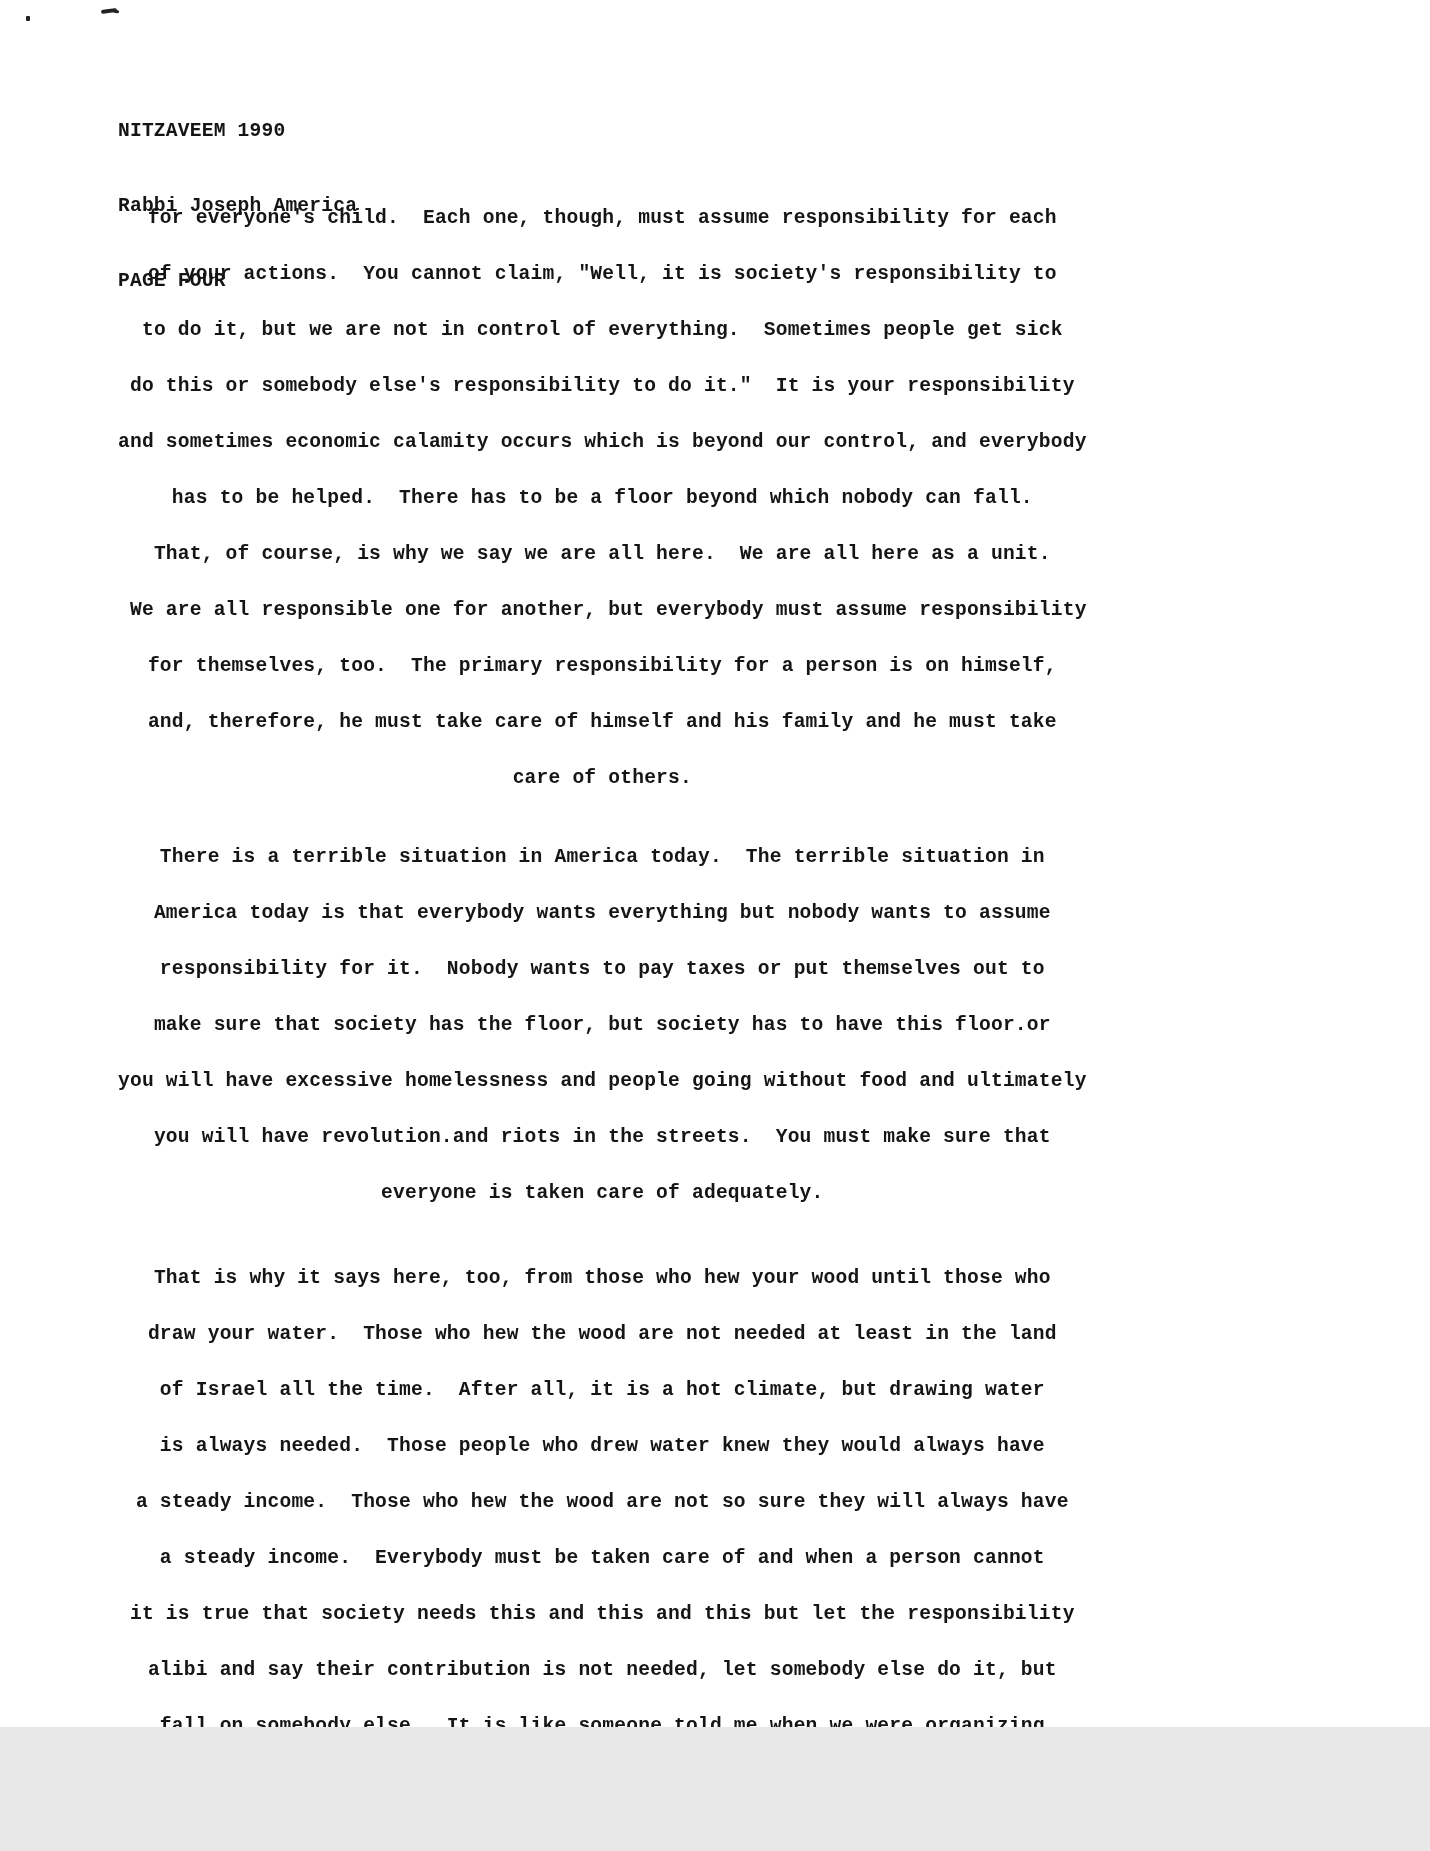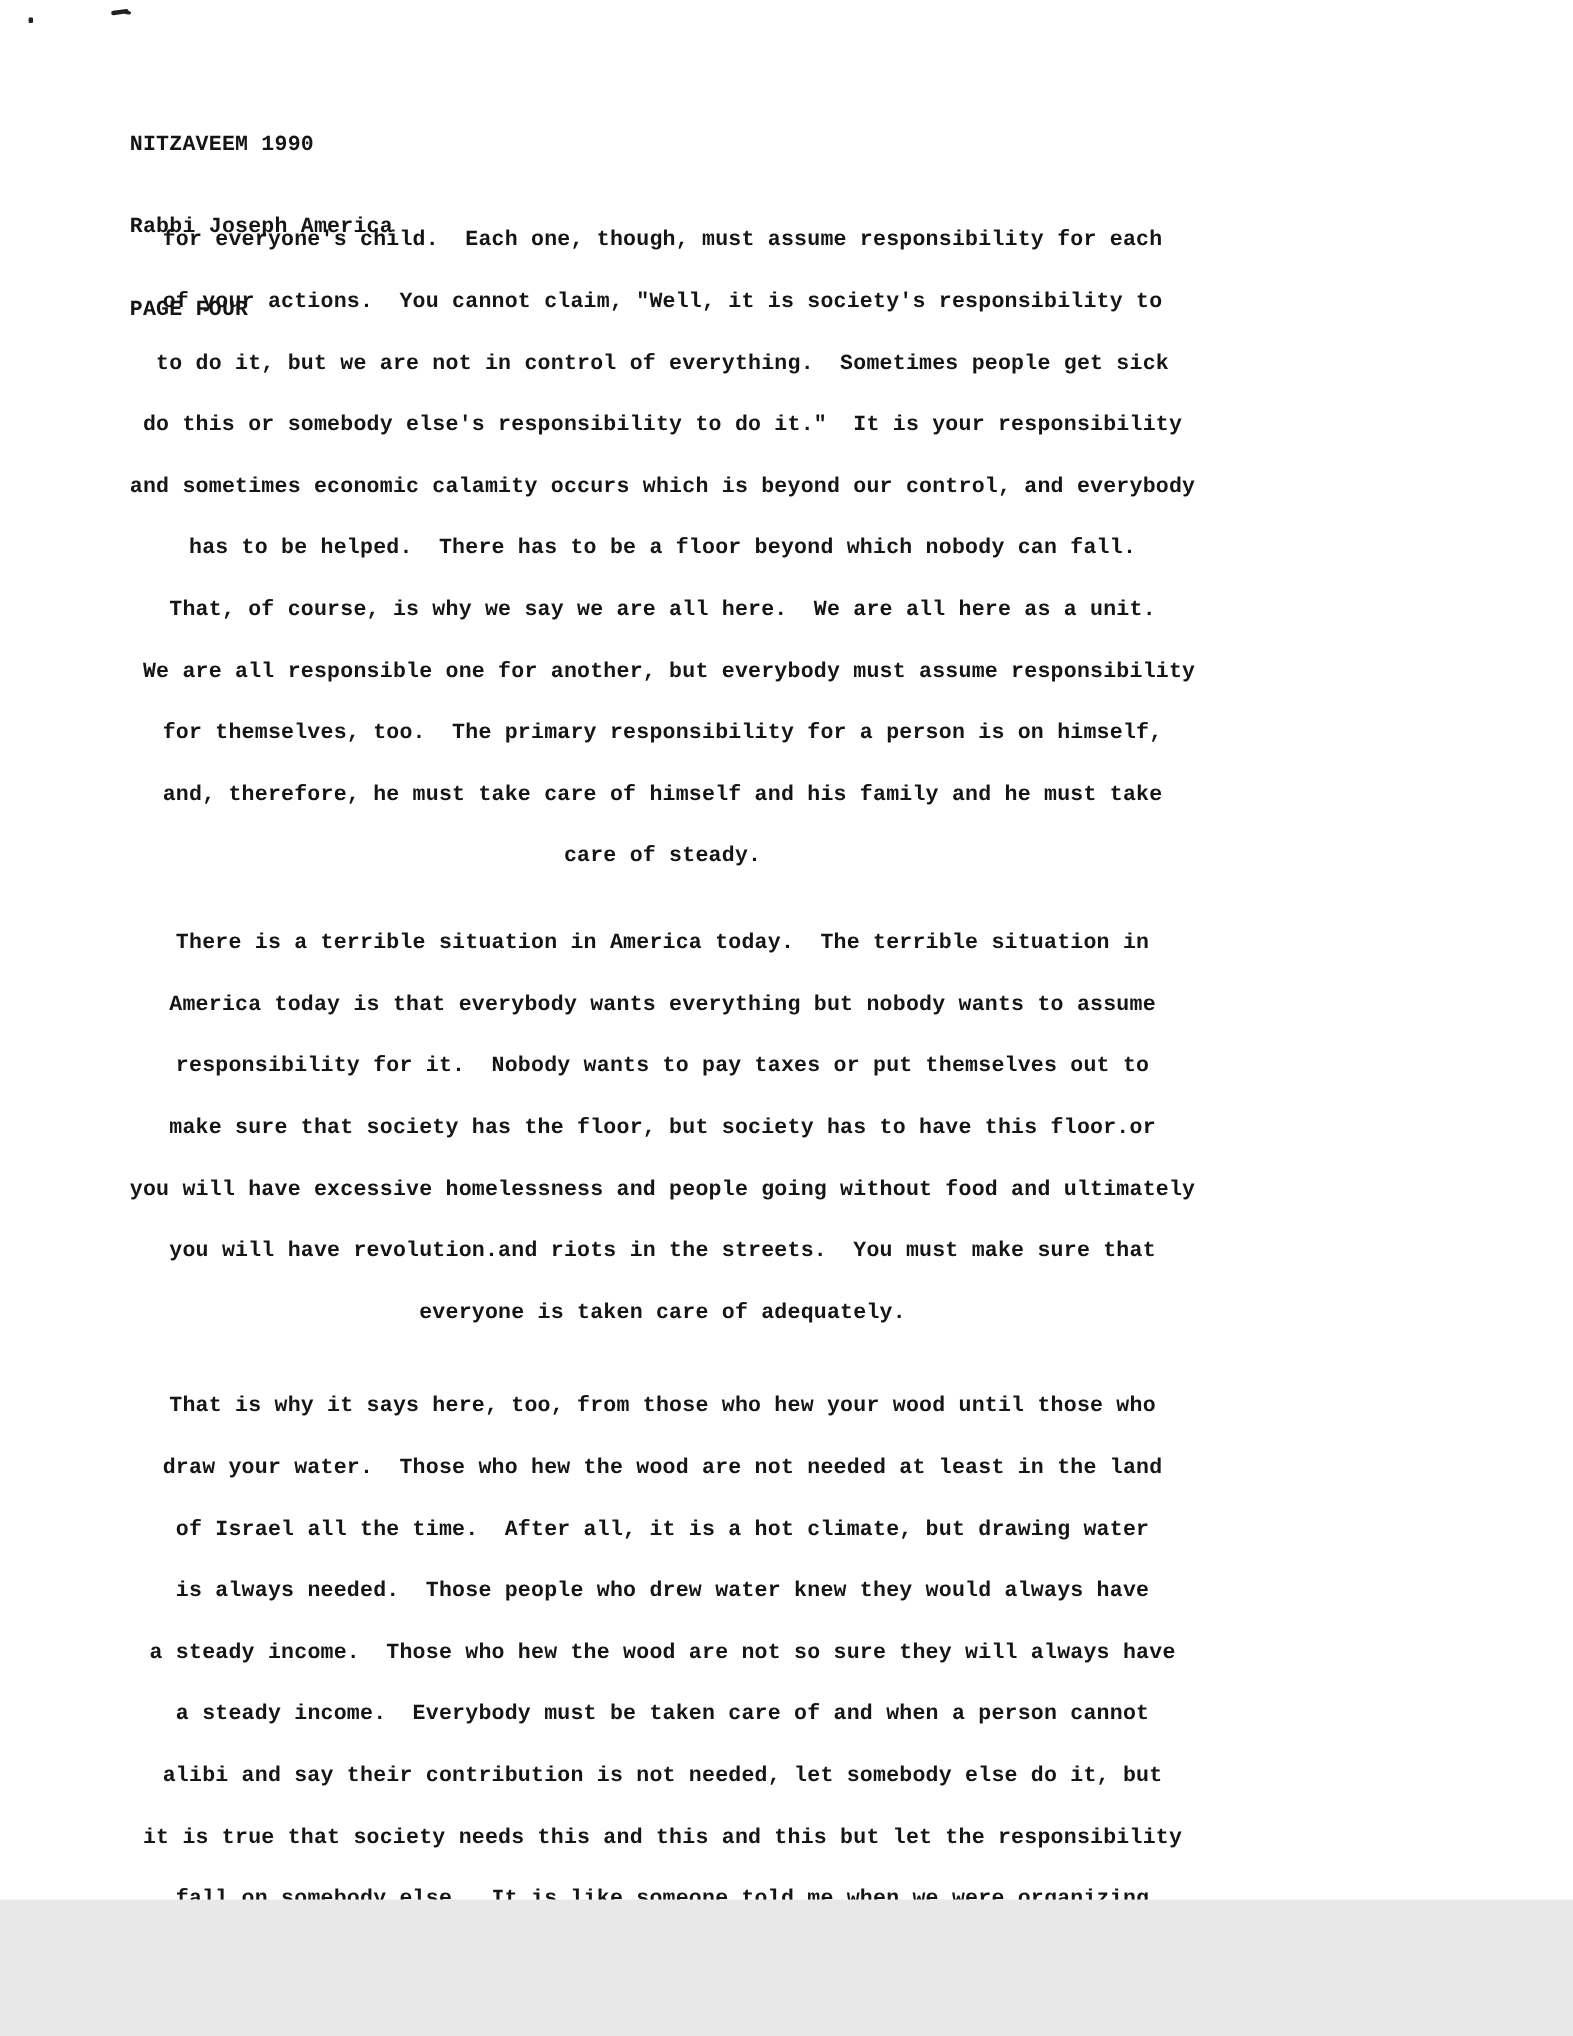--- a/index.html
+++ b/index.html
@@ -96,36 +96,36 @@
         <div class="line">for everyone's child.  Each one, though, must assume responsibility for each</div>
         <div class="line">of your actions.  You cannot claim, "Well, it is society's responsibility to</div>
         <div class="line">to do it, but we are not in control of everything.  Sometimes people get sick</div>
         <div class="line">do this or somebody else's responsibility to do it."  It is your responsibility</div>
         <div class="line">and sometimes economic calamity occurs which is beyond our control, and everybody</div>
         <div class="line">has to be helped.  There has to be a floor beyond which nobody can fall.</div>
         <div class="line">That, of course, is why we say we are all here.  We are all here as a unit.</div>
         <div class="line"> We are all responsible one for another, but everybody must assume responsibility</div>
         <div class="line">for themselves, too.  The primary responsibility for a person is on himself,</div>
         <div class="line">and, therefore, he must take care of himself and his family and he must take</div>
-        <div class="line">care of steady.</div>
+        <div class="line">care of others.</div>
       </div>
       <div class="paragraph">
         <div class="line">There is a terrible situation in America today.  The terrible situation in</div>
         <div class="line">America today is that everybody wants everything but nobody wants to assume</div>
         <div class="line">responsibility for it.  Nobody wants to pay taxes or put themselves out to</div>
         <div class="line">make sure that society has the floor, but society has to have this floor.or</div>
         <div class="line">you will have excessive homelessness and people going without food and ultimately</div>
         <div class="line">you will have revolution.and riots in the streets.  You must make sure that</div>
         <div class="line">everyone is taken care of adequately.</div>
       </div>
       <div class="paragraph">
         <div class="line">That is why it says here, too, from those who hew your wood until those who</div>
         <div class="line">draw your water.  Those who hew the wood are not needed at least in the land</div>
         <div class="line">of Israel all the time.  After all, it is a hot climate, but drawing water</div>
         <div class="line">is always needed.  Those people who drew water knew they would always have</div>
         <div class="line">a steady income.  Those who hew the wood are not so sure they will always have</div>
         <div class="line">a steady income.  Everybody must be taken care of and when a person cannot</div>
+        <div class="line">it is true that society needs this and this and this but let the responsibility</div>
         <div class="line">alibi and say their contribution is not needed, let somebody else do it, but</div>
-        <div class="line">it is true that society needs this and this and this but let the responsibility</div>
         <div class="line">fall on somebody else.  It is like someone told me when we were organizing</div>
       </div>
     </main>
 </div>
 
 </body></html>

